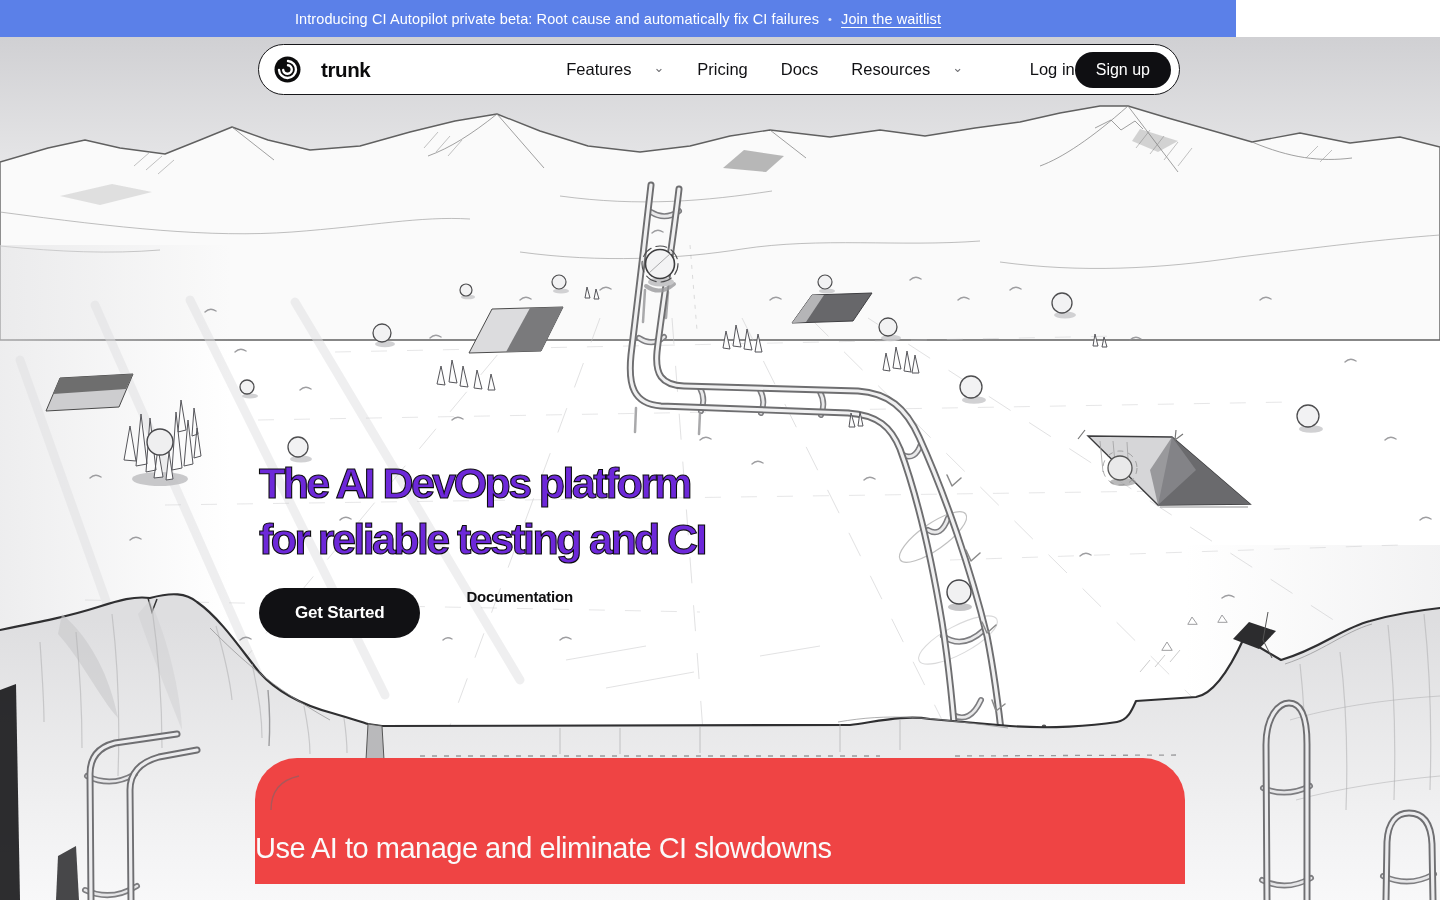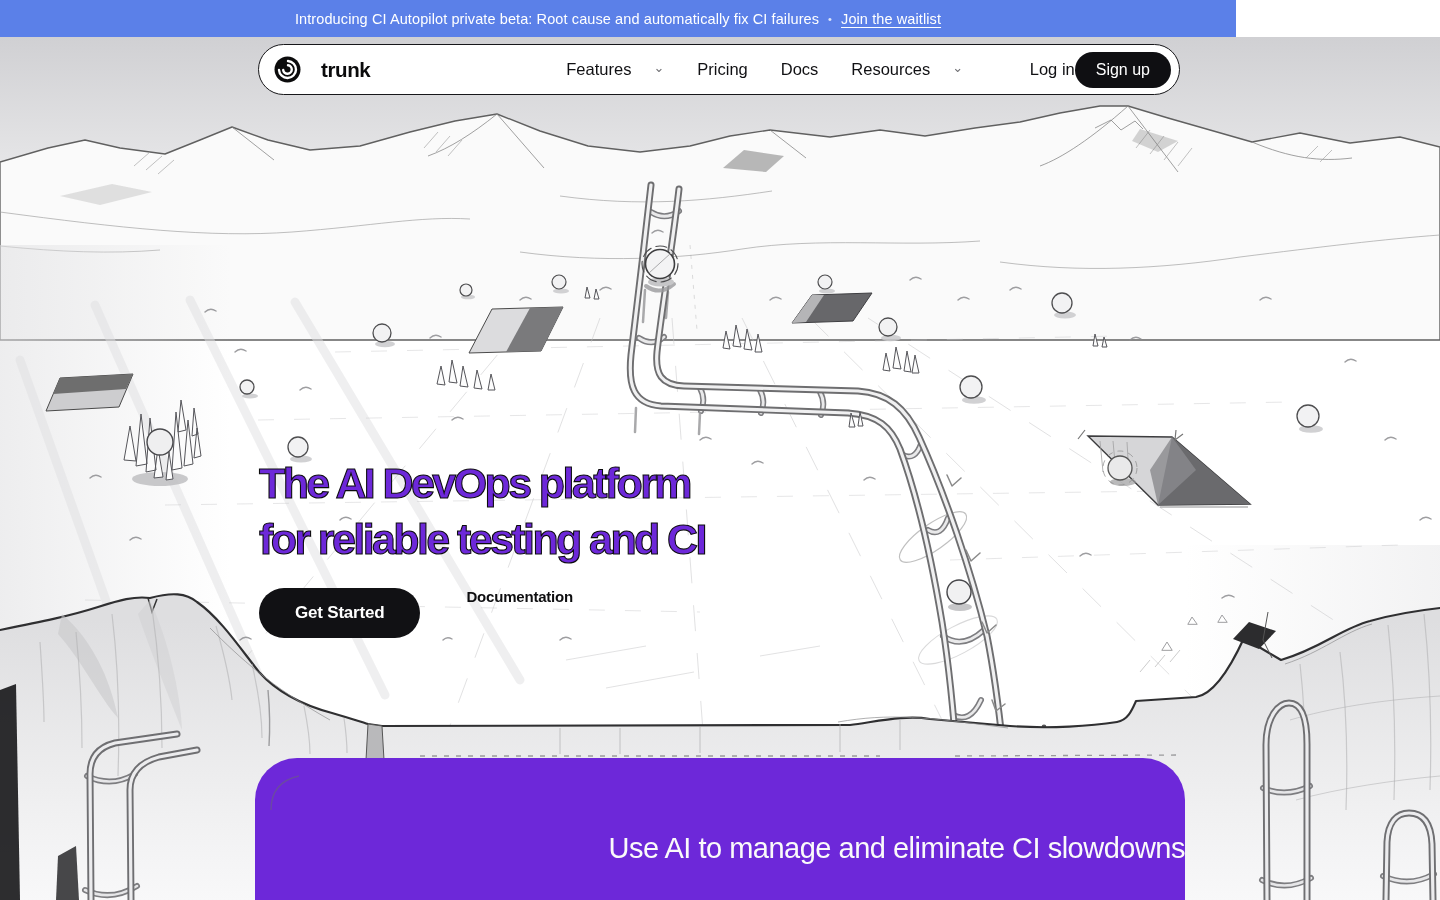--- a/index.html
+++ b/index.html
@@ -42,23 +42,23 @@
            color:#6d28d9;-webkit-text-stroke:1.1px #0c0c0d;}
   .hl{display:block;}
   .cta-row{display:flex;align-items:flex-start;gap:46px;margin-top:21px;}
   .btn-primary{background:#111114;color:#fff;border:none;border-radius:25px;
                padding:15px 36px;font-size:17px;font-weight:600;font-family:inherit;
                letter-spacing:-.2px;cursor:pointer;}
   .doc-link{font-size:15px;font-weight:600;color:#0e0e10;cursor:pointer;letter-spacing:-.2px;}
 
   
   .dark-card{
-    position:absolute;left:255px;top:758px;width:930px;height:142px;z-index:15;
-    background:#6d28d9;border-radius:42px 42px 0 0;
-    display:flex;justify-content:flex-end;
+    position:absolute;left:255px;top:758px;width:930px;height:126px;z-index:15;
+    background:#ef4444;border-radius:42px 42px 0 0;
+    display:flex;justify-content:flex-start;
   }
   .dark-card h2{margin:74px 0 0 0;font-size:29px;font-weight:500;color:#fafafa;letter-spacing:-.5px;}
   .corner-sketch{position:absolute;left:10px;top:10px;opacity:.5;}
 </style>
 </head>
 <body>
 
 <svg class="illustration" width="1440" height="900" viewBox="0 0 1440 900">
   <defs>
     <linearGradient id="skyG" x1="0" y1="37" x2="0" y2="240" gradientUnits="userSpaceOnUse">

